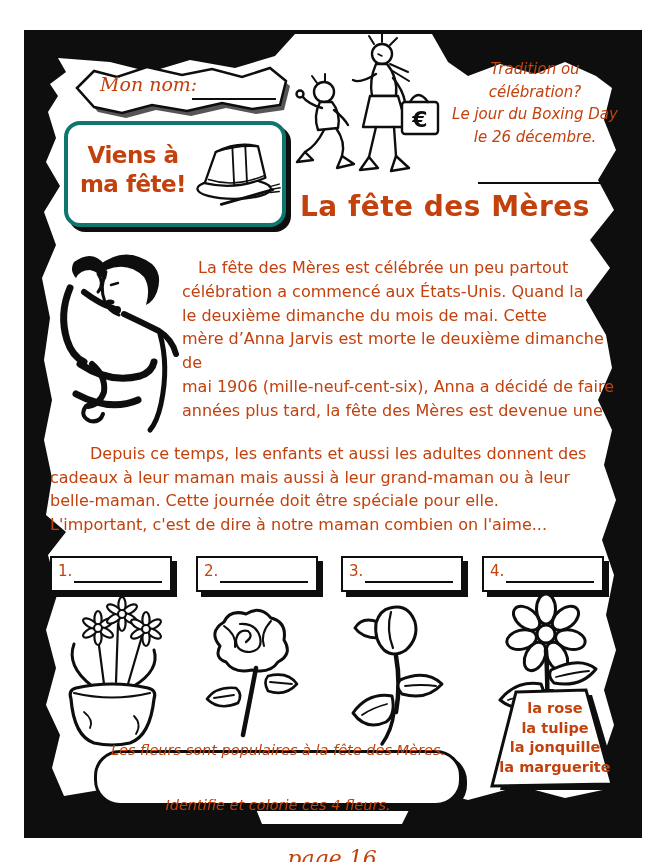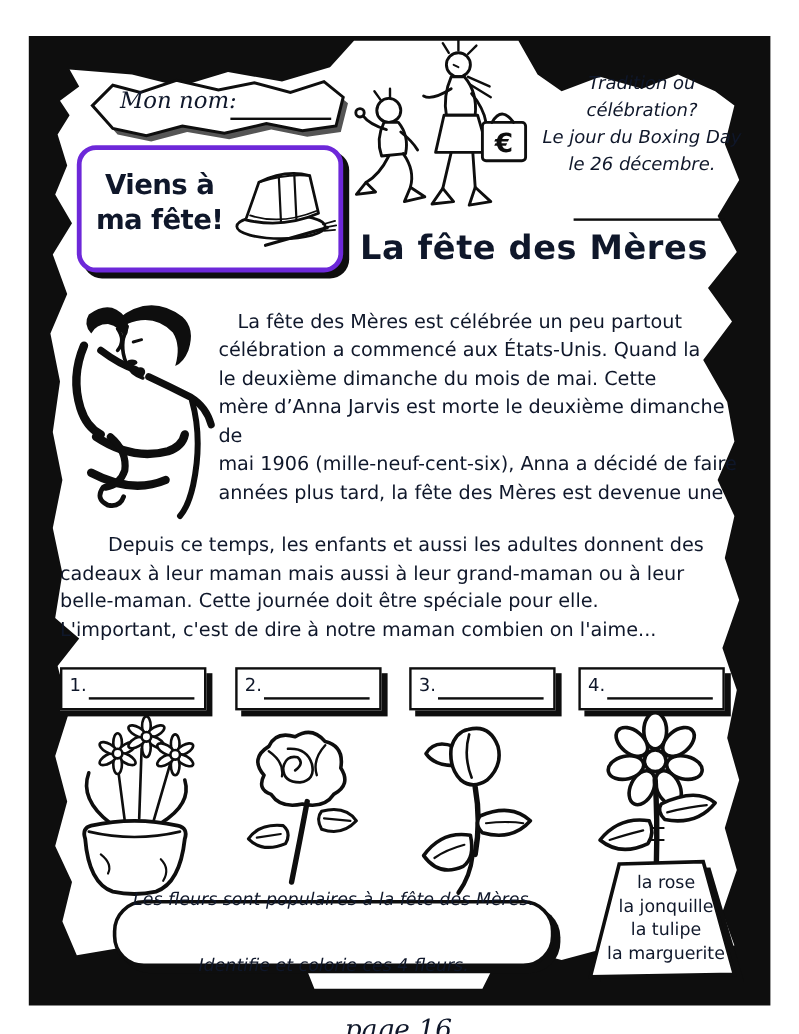--- a/index.html
+++ b/index.html
@@ -1,27 +1,27 @@
 <!DOCTYPE html>
 <html><head>
 <meta charset="utf-8">
 <style>
   html,body{margin:0;padding:0;background:#ffffff;}
   #page{position:relative;width:666px;height:862px;background:#fff;
-        font-family:"DejaVu Sans",sans-serif;color:#0f172a;overflow:hidden;}
+        font-family:"DejaVu Sans",sans-serif;color:#c2410c;overflow:hidden;}
   .el{position:absolute;}
   .frame-svg{position:absolute;left:0;top:0;width:666px;height:862px;z-index:0;}
   svg{display:block;}
 
   .banner{left:68px;top:54px;width:228px;height:66px;z-index:2;}
   .banner-label{position:absolute;left:32px;top:19px;font-family:"DejaVu Serif",serif;
                 font-style:italic;font-size:19px;}
   .banner-line{position:absolute;left:124px;top:44px;width:84px;border-bottom:2px solid #0e0e0e;}
 
-  .invite{left:64px;top:121px;width:214px;height:98px;background:#fff;border:4px solid #6d28d9;
+  .invite{left:64px;top:121px;width:214px;height:98px;background:#fff;border:4px solid #0f766e;
           border-radius:16px;box-shadow:5px 5px 0 #0e0e0e;z-index:2;}
   .invite-text{position:absolute;left:6px;top:16px;width:118px;text-align:center;
                font-weight:800;font-size:23px;line-height:1.28;letter-spacing:-0.5px;}
   .invite-cake{position:absolute;right:0px;top:4px;width:92px;height:90px;}
 
   .walk{left:290px;top:30px;width:160px;height:162px;z-index:2;}
 
   .note{left:446px;top:58px;width:178px;text-align:center;font-style:italic;
         font-size:15px;line-height:1.5;z-index:2;}
   .note-line{left:478px;top:182px;width:126px;border-bottom:2px solid #0e0e0e;z-index:2;}
@@ -41,21 +41,21 @@
   .ans1{left:50px;width:122px;} .ans2{left:196px;width:122px;}
   .ans3{left:341px;width:122px;} .ans4{left:482px;width:122px;}
   .answer-num{position:absolute;left:6px;top:4px;font-size:15px;}
   .answer-line{position:absolute;left:22px;right:8px;bottom:7px;border-bottom:2px solid #0e0e0e;}
 
   .fl-daffodil{left:46px;top:596px;width:134px;height:154px;z-index:2;}
   .fl-rose{left:190px;top:602px;width:114px;height:142px;z-index:2;}
   .fl-tulip{left:338px;top:600px;width:118px;height:152px;z-index:2;}
   .fl-daisy{left:474px;top:592px;width:142px;height:142px;z-index:2;}
 
-  .wordpot{left:484px;top:714px;width:142px;height:106px;z-index:3;}
+  .wordpot{left:484px;top:686px;width:142px;height:106px;z-index:3;font-weight:bold;}
   .wordpot-text{position:absolute;left:0;top:13px;width:100%;text-align:center;
                 font-size:14.5px;line-height:19.5px;}
 
   .instruction{left:94px;top:750px;width:368px;height:56px;background:#fff;border:3px solid #0e0e0e;
                border-radius:26px;box-shadow:5px 5px 0 #0e0e0e;z-index:2;display:flex;
                flex-direction:column;justify-content:center;text-align:center;
                font-style:italic;font-size:14.5px;line-height:21px;box-sizing:border-box;gap:34px;}
 
   .pagenum{left:272px;top:801px;width:120px;text-align:center;z-index:2;
            font-family:"DejaVu Serif",serif;font-style:italic;font-size:22px;margin-top:45px;}
@@ -273,22 +273,22 @@
     <path d="M62,100 Q46,104 34,108" stroke-width="1.8"></path>
   </svg>
 
   <div class="el wordpot">
     <svg viewBox="0 0 142 106" width="142" height="106">
       <polygon points="38,11 108,9 136,104 16,104" fill="#0e0e0e"></polygon>
       <polygon points="32,6 102,4 128,98 8,100" fill="#fff" stroke="#0e0e0e" stroke-width="3"></polygon>
     </svg>
     <div class="wordpot-text">
       <div>la rose</div>
+      <div>la tulipe</div>
       <div>la jonquille</div>
-      <div>la tulipe</div>
       <div>la marguerite</div>
     </div>
   </div>
 
   <div class="el instruction">
     <div>Les fleurs sont populaires à la fête des Mères.</div>
     <div>Identifie et colorie ces 4 fleurs.</div>
   </div>
 
   <div class="el pagenum">page 16</div>

